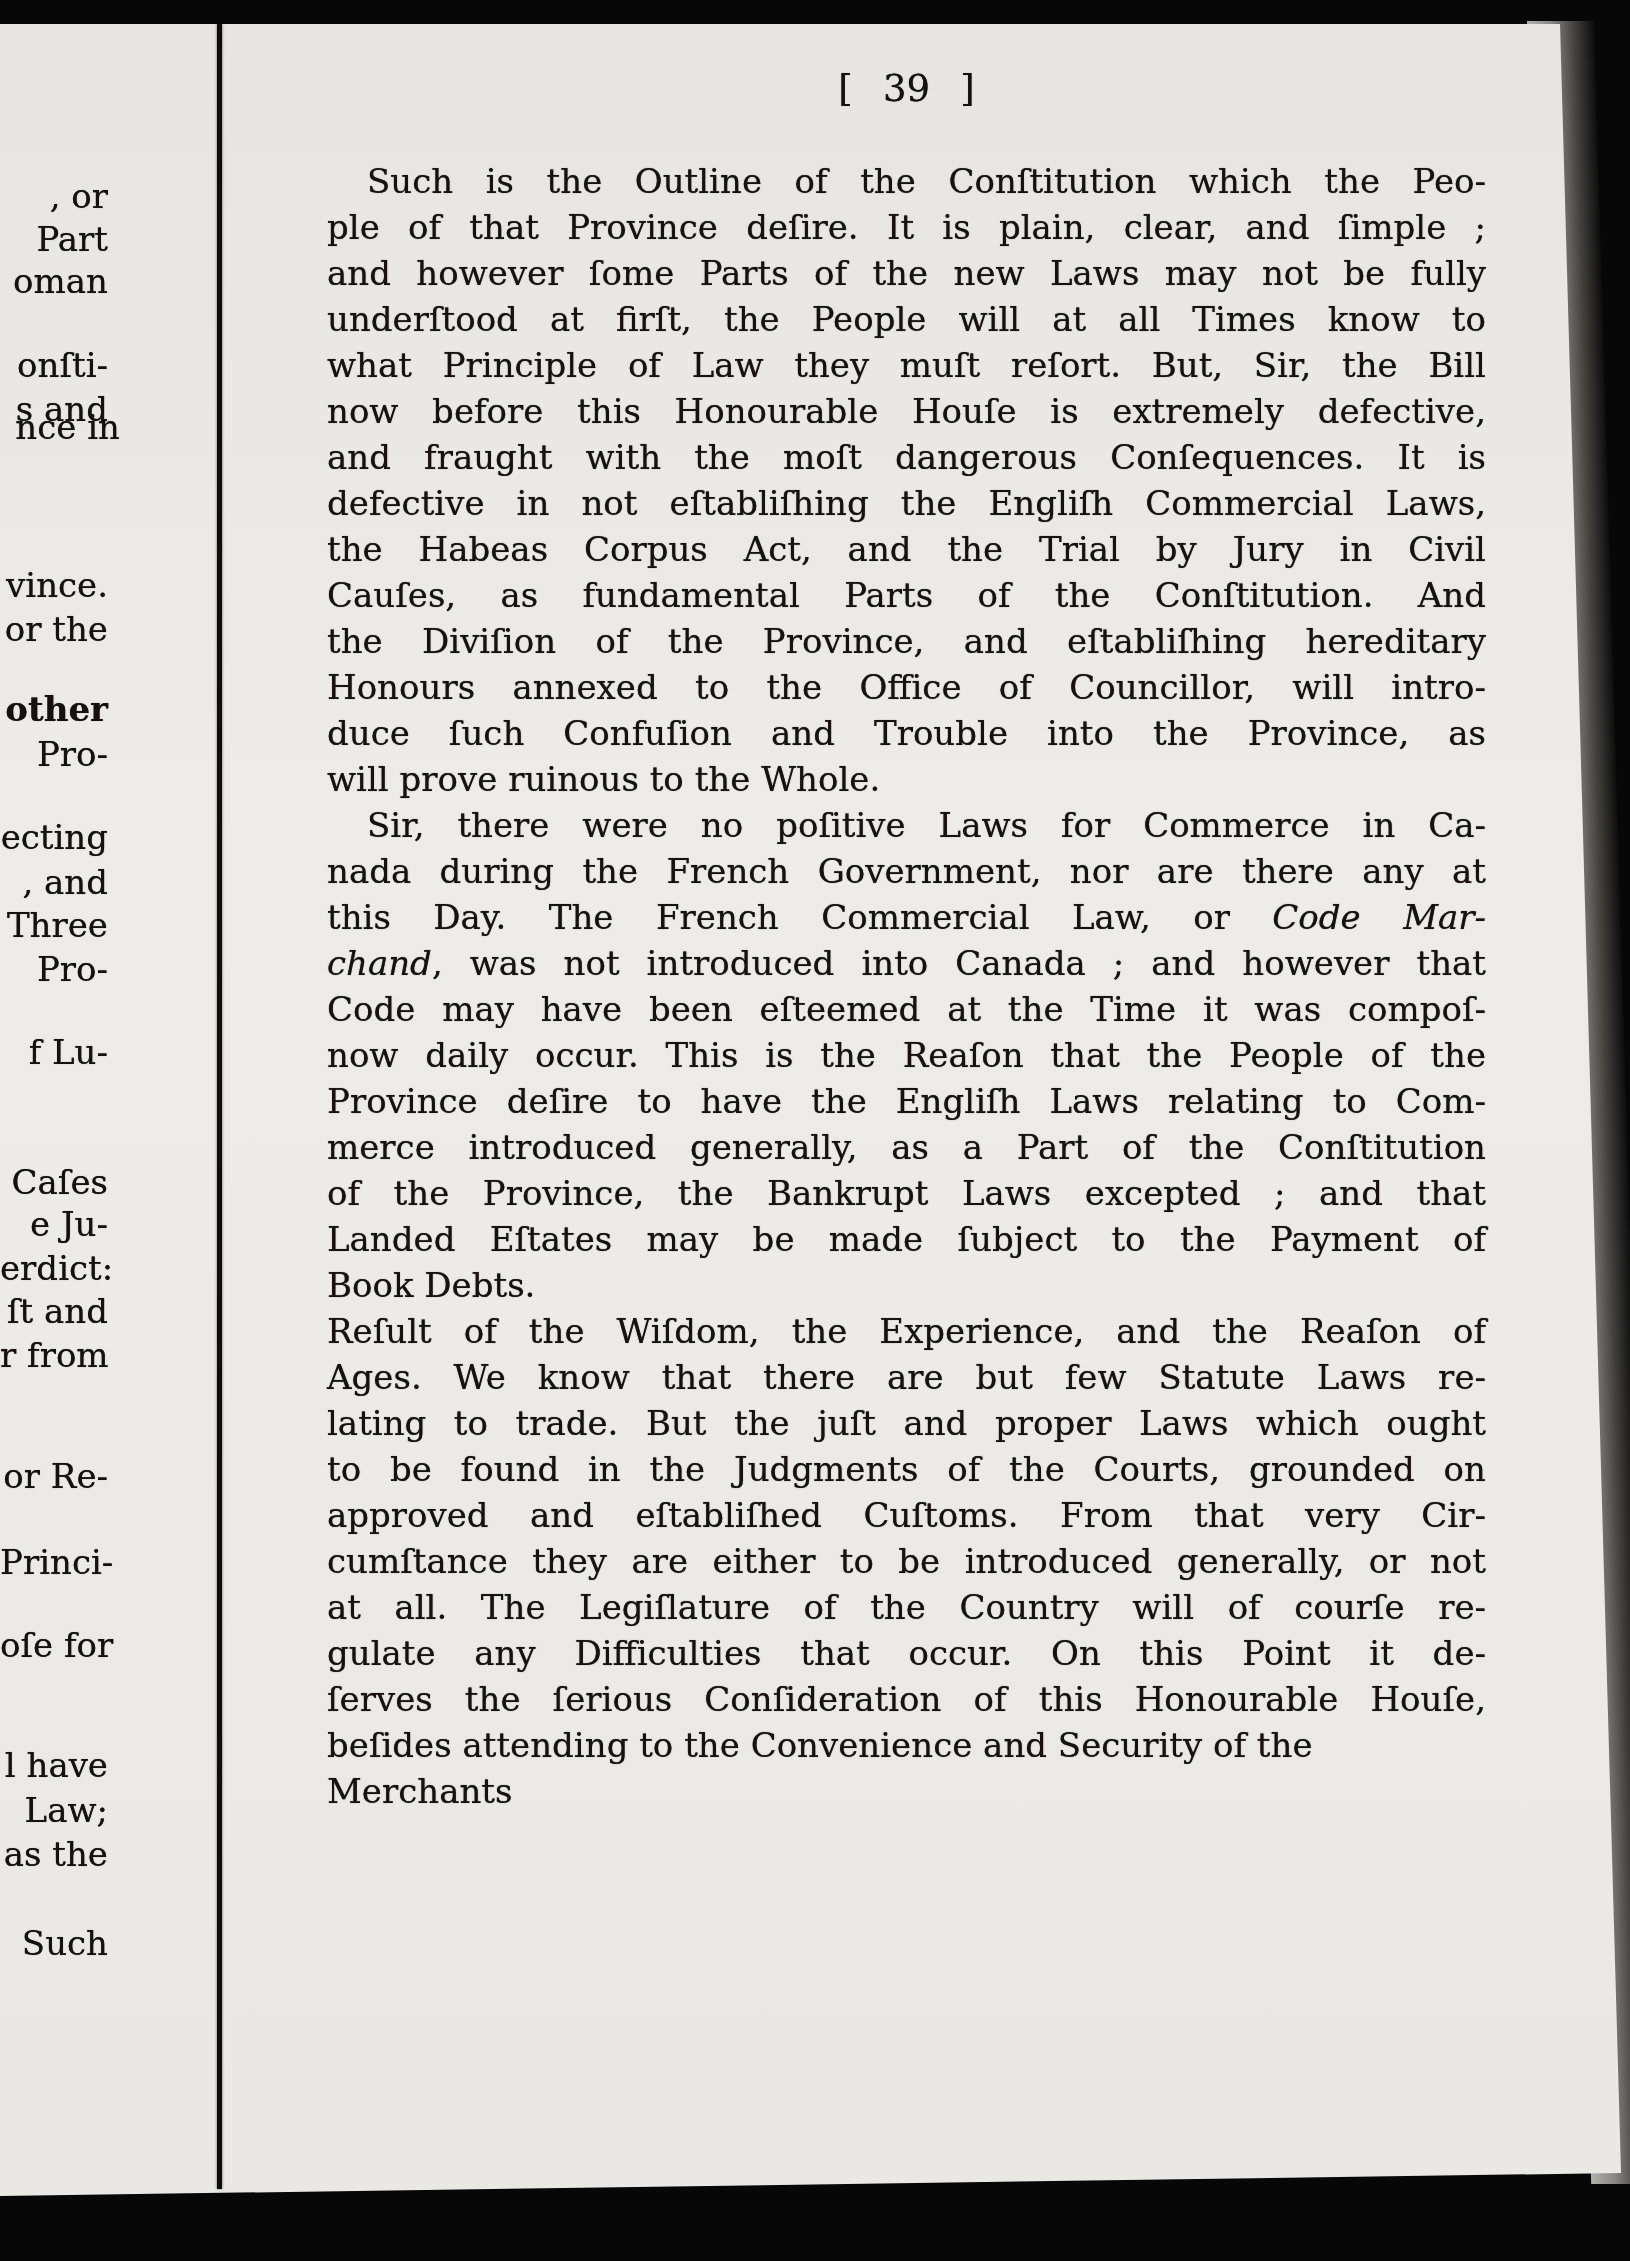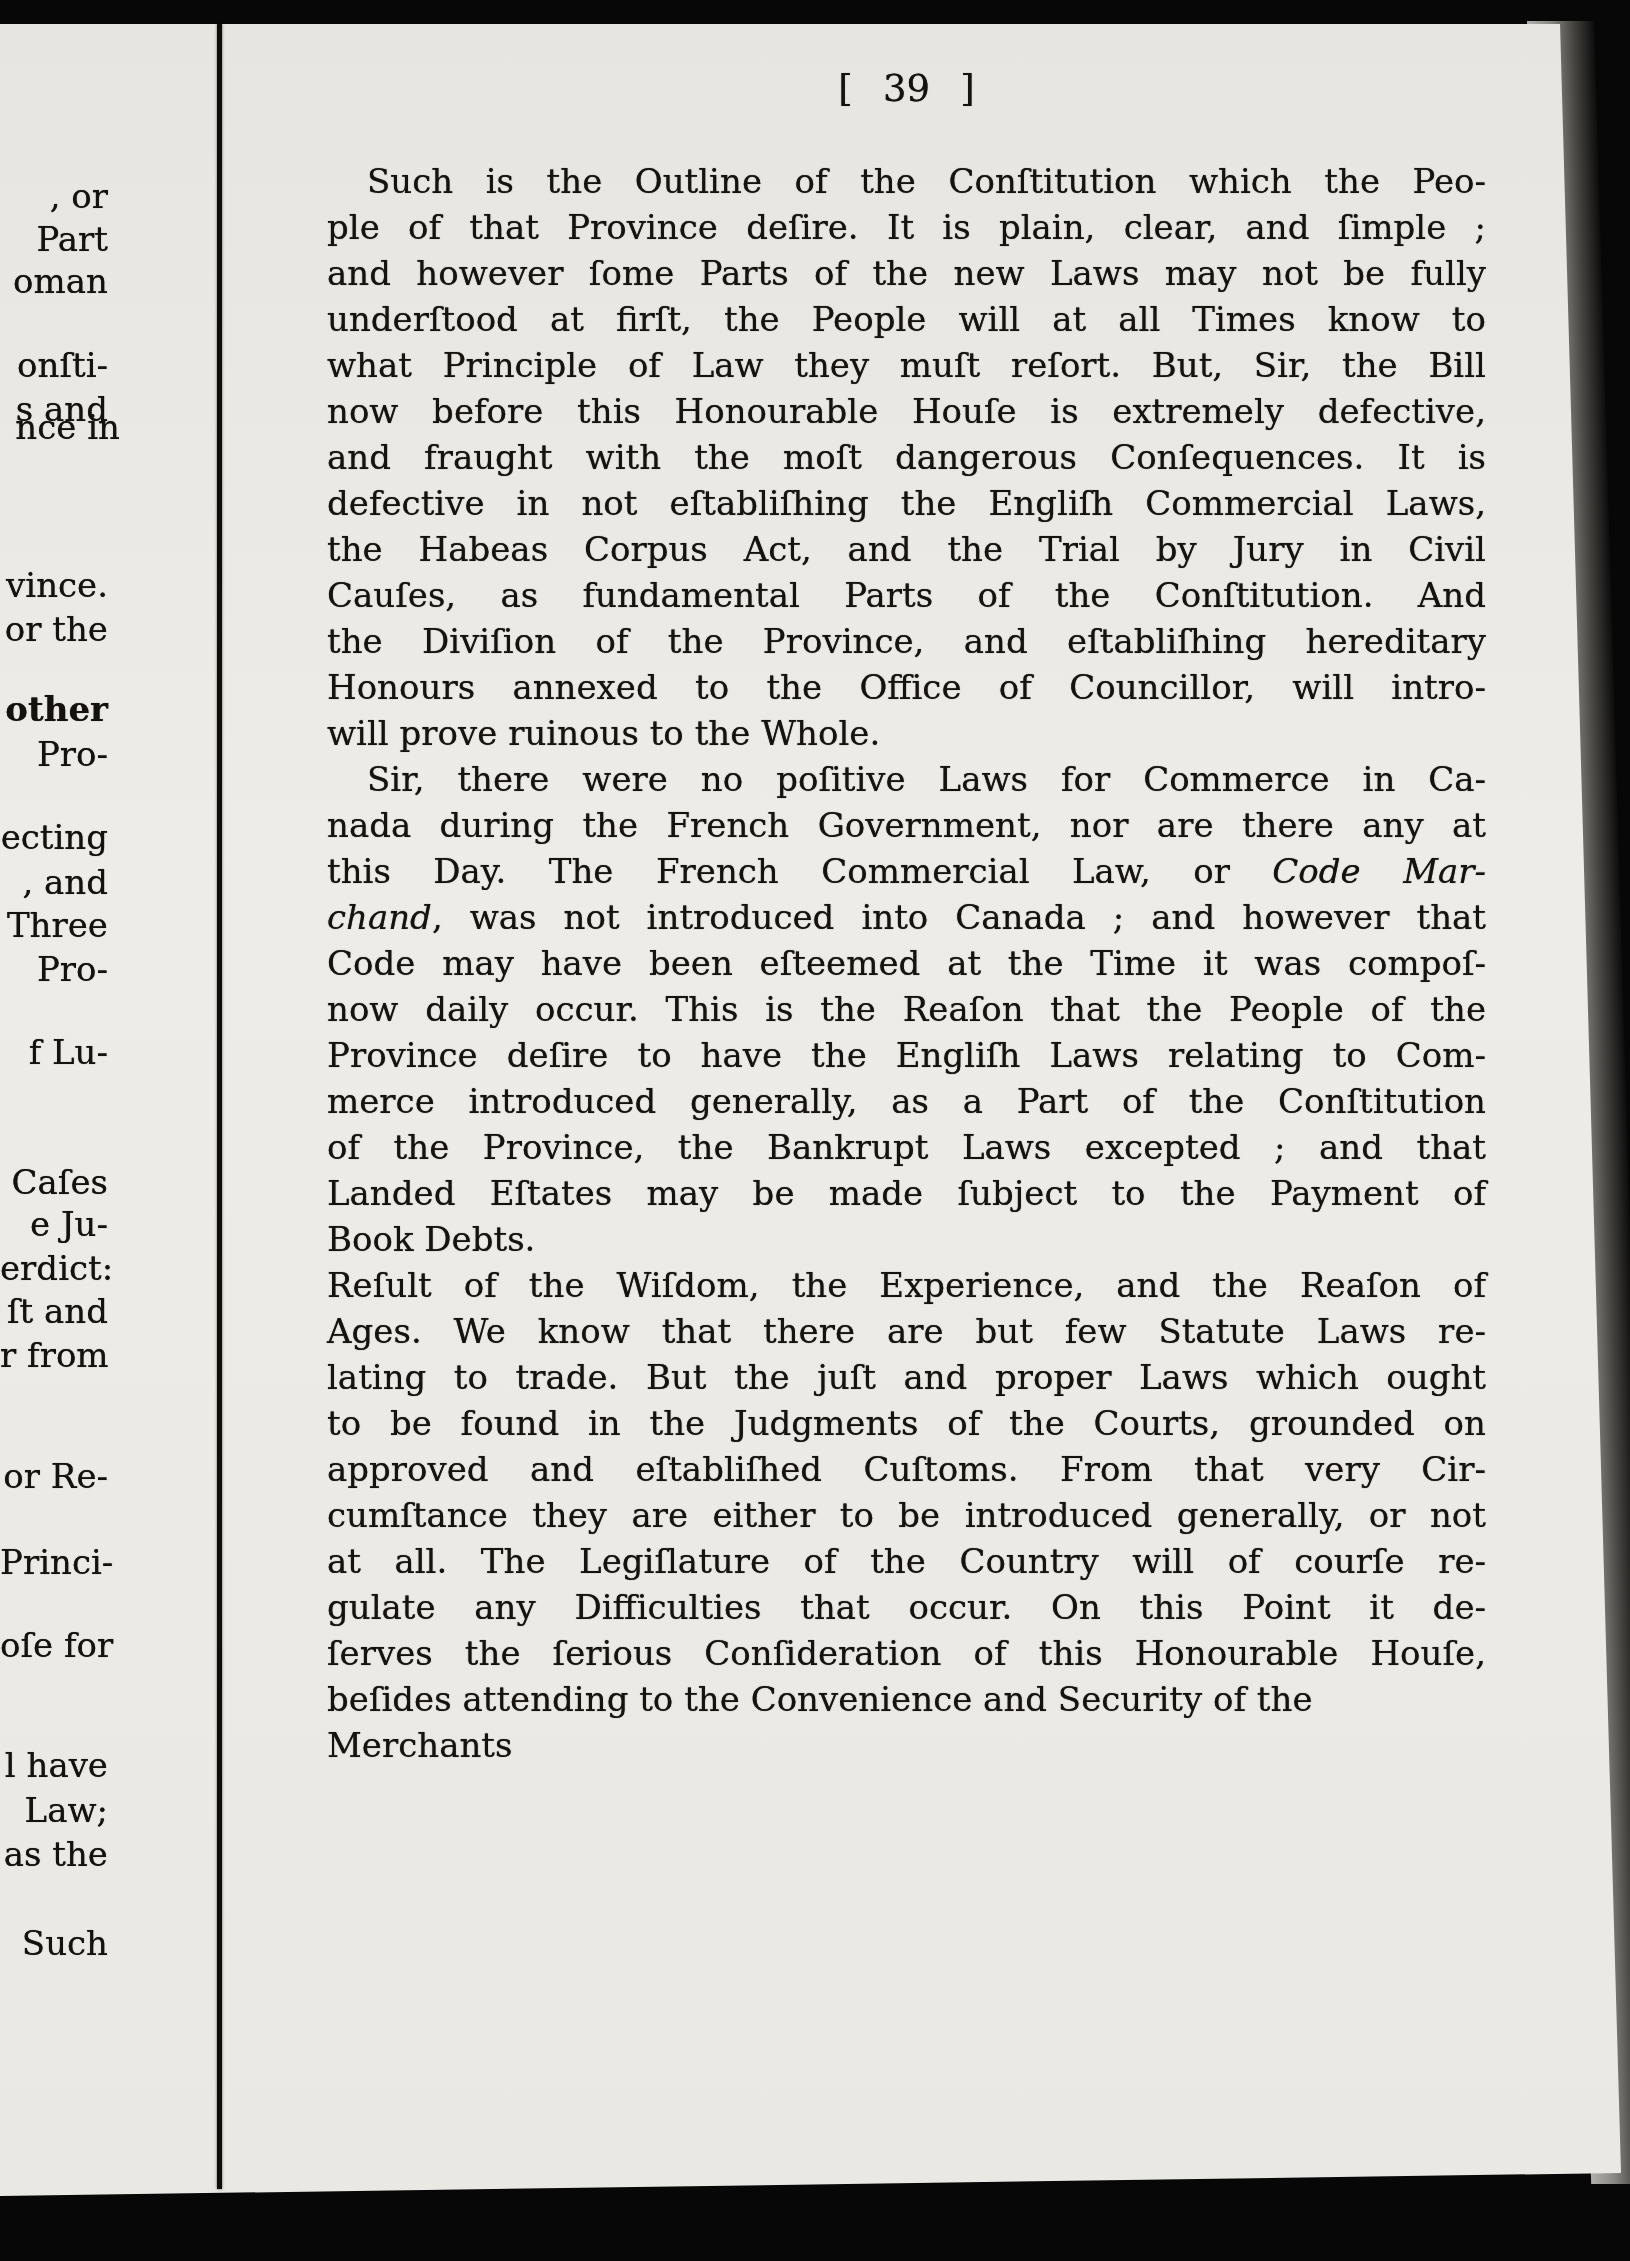--- a/index.html
+++ b/index.html
@@ -101,20 +101,21 @@
         <div class="line"><span>and however ſome Parts of the new Laws may not be fully</span></div>
         <div class="line"><span>underſtood at firſt, the People will at all Times know to</span></div>
         <div class="line"><span>what Principle of Law they muſt reſort.  But, Sir, the Bill</span></div>
         <div class="line"><span>now before this Honourable Houſe is extremely defective,</span></div>
         <div class="line"><span>and fraught with the moſt dangerous Conſequences.  It is</span></div>
         <div class="line"><span>defective in not eſtabliſhing the Engliſh Commercial Laws,</span></div>
         <div class="line"><span>the Habeas Corpus Act, and the Trial by Jury in Civil</span></div>
         <div class="line"><span>Cauſes, as fundamental Parts of the Conſtitution.  And</span></div>
         <div class="line"><span>the Diviſion of the Province, and eſtabliſhing hereditary</span></div>
         <div class="line"><span>Honours annexed to the Office of Councillor, will intro-</span></div>
+        <div class="line"><span>duce ſuch Confuſion and Trouble into the Province, as</span></div>
         <div class="line last"><span>will prove ruinous to the Whole.</span></div>
       </div>
       <div>
         <div class="line first"><span>Sir, there were no poſitive Laws for Commerce in Ca-</span></div>
         <div class="line"><span>nada during the French Government, nor are there any at</span></div>
         <div class="line"><span>this Day.  The French Commercial Law, or </span><i>Code Mar-</i></div>
         <div class="line"><i>chand</i><span>, was not introduced into Canada ; and however that</span></div>
         <div class="line"><span>Code may have been eſteemed at the Time it was compoſ-</span></div>
         <div class="line"><span>now daily occur.  This is the Reaſon that the People of the</span></div>
         <div class="line"><span>Province deſire to have the Engliſh Laws relating to Com-</span></div>

